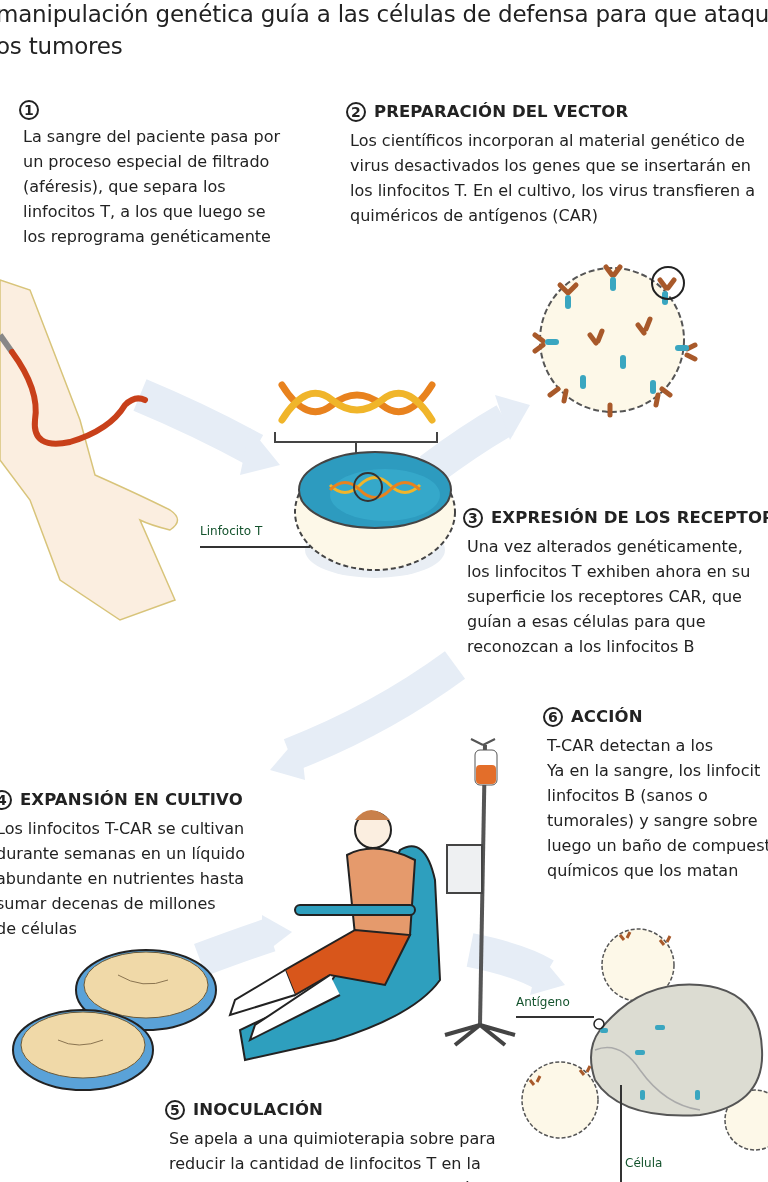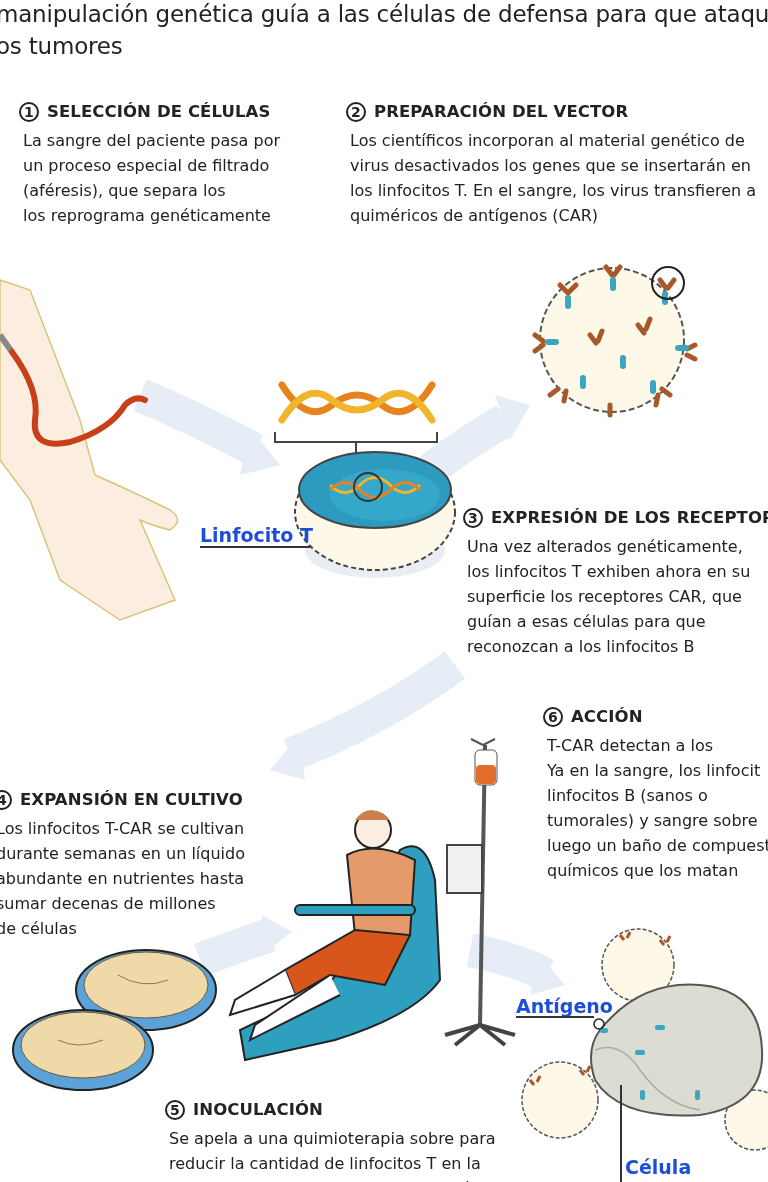--- a/index.html
+++ b/index.html
@@ -7,21 +7,21 @@
          font-family:"DejaVu Sans", "Liberation Sans", sans-serif; color:#1d1d1b; }
   .title { position:absolute; left:-4px; top:-2px; width:790px; font-size:23px; line-height:32px;
            font-weight:400; color:#222; letter-spacing:-0.2px; white-space:nowrap; }
   .title span { display:block; }
   .step { position:absolute; font-size:16px; line-height:25px; color:#222; white-space:nowrap; }
   .step h3 { margin:0; font-size:16.5px; font-weight:700; line-height:24px; display:flex; align-items:center; gap:8px; letter-spacing:0.1px; }
   .num { display:inline-flex; width:20px; height:20px; border:2px solid #222; border-radius:50%;
          align-items:center; justify-content:center; font-size:14px; font-weight:700; box-sizing:border-box; }
   .step p { margin:4px; }
   .step p span { display:block; }
-  .label { position:absolute; font-size:19px; font-weight:700; color:#1d4ed8; white-space:nowrap; }
+  .label { position:absolute; font-size:12px; font-weight:400; color:#14532d; white-space:nowrap; }
   .underline { position:absolute; height:2px; background:#333; }
   svg { position:absolute; overflow:visible; }
 </style>
 </head>
 <body>
 
 <div class="title">
   <span>manipulación genética guía a las células de defensa para que ataqu</span>
   <span>os tumores</span>
 </div>
@@ -39,39 +39,39 @@
     <polygon points="495,395 530,405 510,440"></polygon>
     <polygon points="300,735 270,770 305,780"></polygon>
     <polygon points="262,915 292,932 262,955"></polygon>
     <polygon points="540,955 565,985 530,995"></polygon>
   </g>
 </svg>
 
 <div class="step" style="left:19px; top:100px;">
   <h3>
     <span class="num">1</span>
-    <span>SELECCIÓN DE CÉLULAS</span>
   </h3>
   <p>
     <span>La sangre del paciente pasa por</span>
     <span>un proceso especial de filtrado</span>
     <span>(aféresis), que separa los</span>
+    <span>linfocitos T, a los que luego se</span>
     <span>los reprograma genéticamente</span>
   </p>
 </div>
 
 <div class="step" style="left:346px; top:100px;">
   <h3>
     <span class="num">2</span>
     <span>PREPARACIÓN DEL VECTOR</span>
   </h3>
   <p>
     <span>Los científicos incorporan al material genético de</span>
     <span>virus desactivados los genes que se insertarán en</span>
-    <span>los linfocitos T. En el sangre, los virus transfieren a</span>
+    <span>los linfocitos T. En el cultivo, los virus transfieren a</span>
     <span>quiméricos de antígenos (CAR)</span>
   </p>
 </div>
 
 <svg width="200" height="340" style="left:0;top:280px;">
   <path d="M0,0 L30,10 L80,140 L95,195 Q140,215 170,230 Q185,240 170,250 Q150,245 140,240 L175,320 L120,340 L60,300 L30,220 L0,180 Z" fill="#fbeee0" stroke="#d8c47a" stroke-width="1.5"></path>
   <line x1="0" y1="55" x2="12" y2="72" stroke="#888" stroke-width="6"></line>
   <path d="M12,72 Q40,110 35,140 Q32,170 70,162 Q110,150 125,125 Q135,115 145,120" fill="none" stroke="#c8401a" stroke-width="6" stroke-linecap="round"></path>
 </svg>
 

